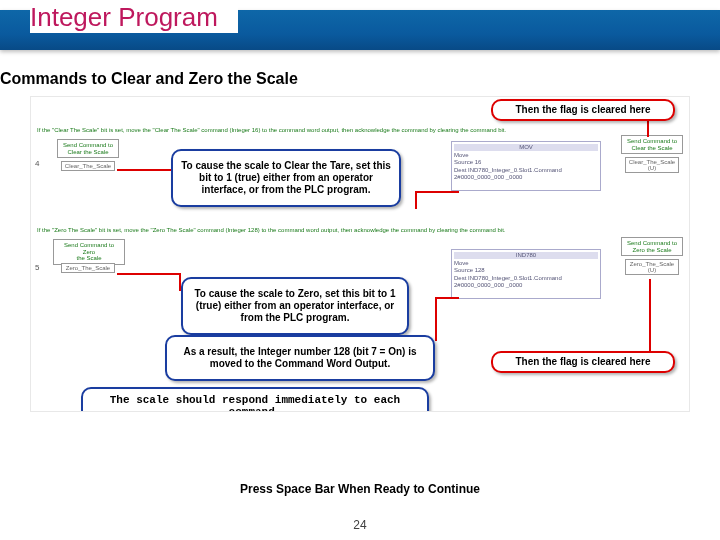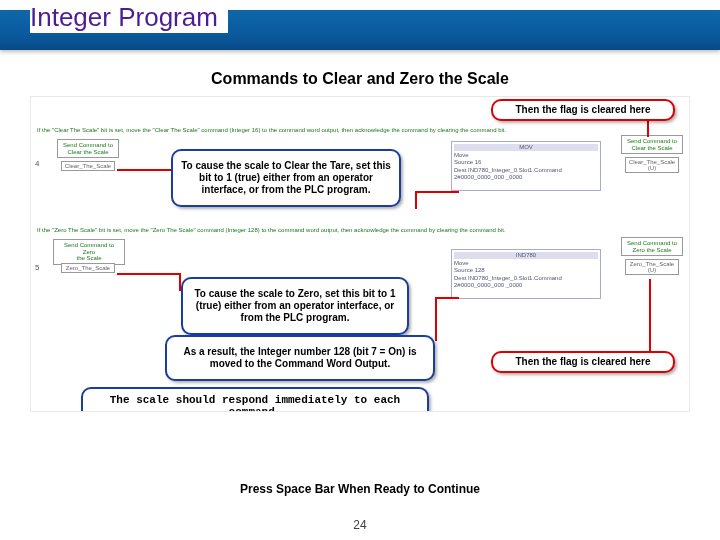--- a/index.html
+++ b/index.html
@@ -10,26 +10,26 @@
     position: relative;
     overflow: hidden;
   }
   .bluebar {
     position:absolute; top:10px; left:0; right:0; height:40px;
     background: linear-gradient(#0e67a8 0%, #0a5a9e 60%, #084a86 100%);
     box-shadow: 0 2px 4px rgba(0,0,0,0.25);
   }
   .page-title {
     position:absolute; left:30px; top:2px;
-    color:#4c1d95; font-size:26px; font-weight:400;
-    z-index:3; background:#fff; padding-right:10px;
+    color:#be185d; font-size:26px; font-weight:400;
+    z-index:3; background:#fff; padding-right:20px;
   }
   .subtitle {
     position:absolute; left:0; right:0; top:70px;
-    text-align:center; font-size:16px; font-weight:bold; color:#000;
+    text-align:left; font-size:16px; font-weight:bold; color:#000;
   }
   .diagram {
     position:absolute; left:30px; right:30px; top:96px; height:316px;
     border:1px solid #e8e8e8;
     background:#fff;
     font-size:2px; color:#bbb;
     overflow:hidden;
   }
   .rungtxt { position:absolute; color:#888; font-size:6px; }
   .small-box {

